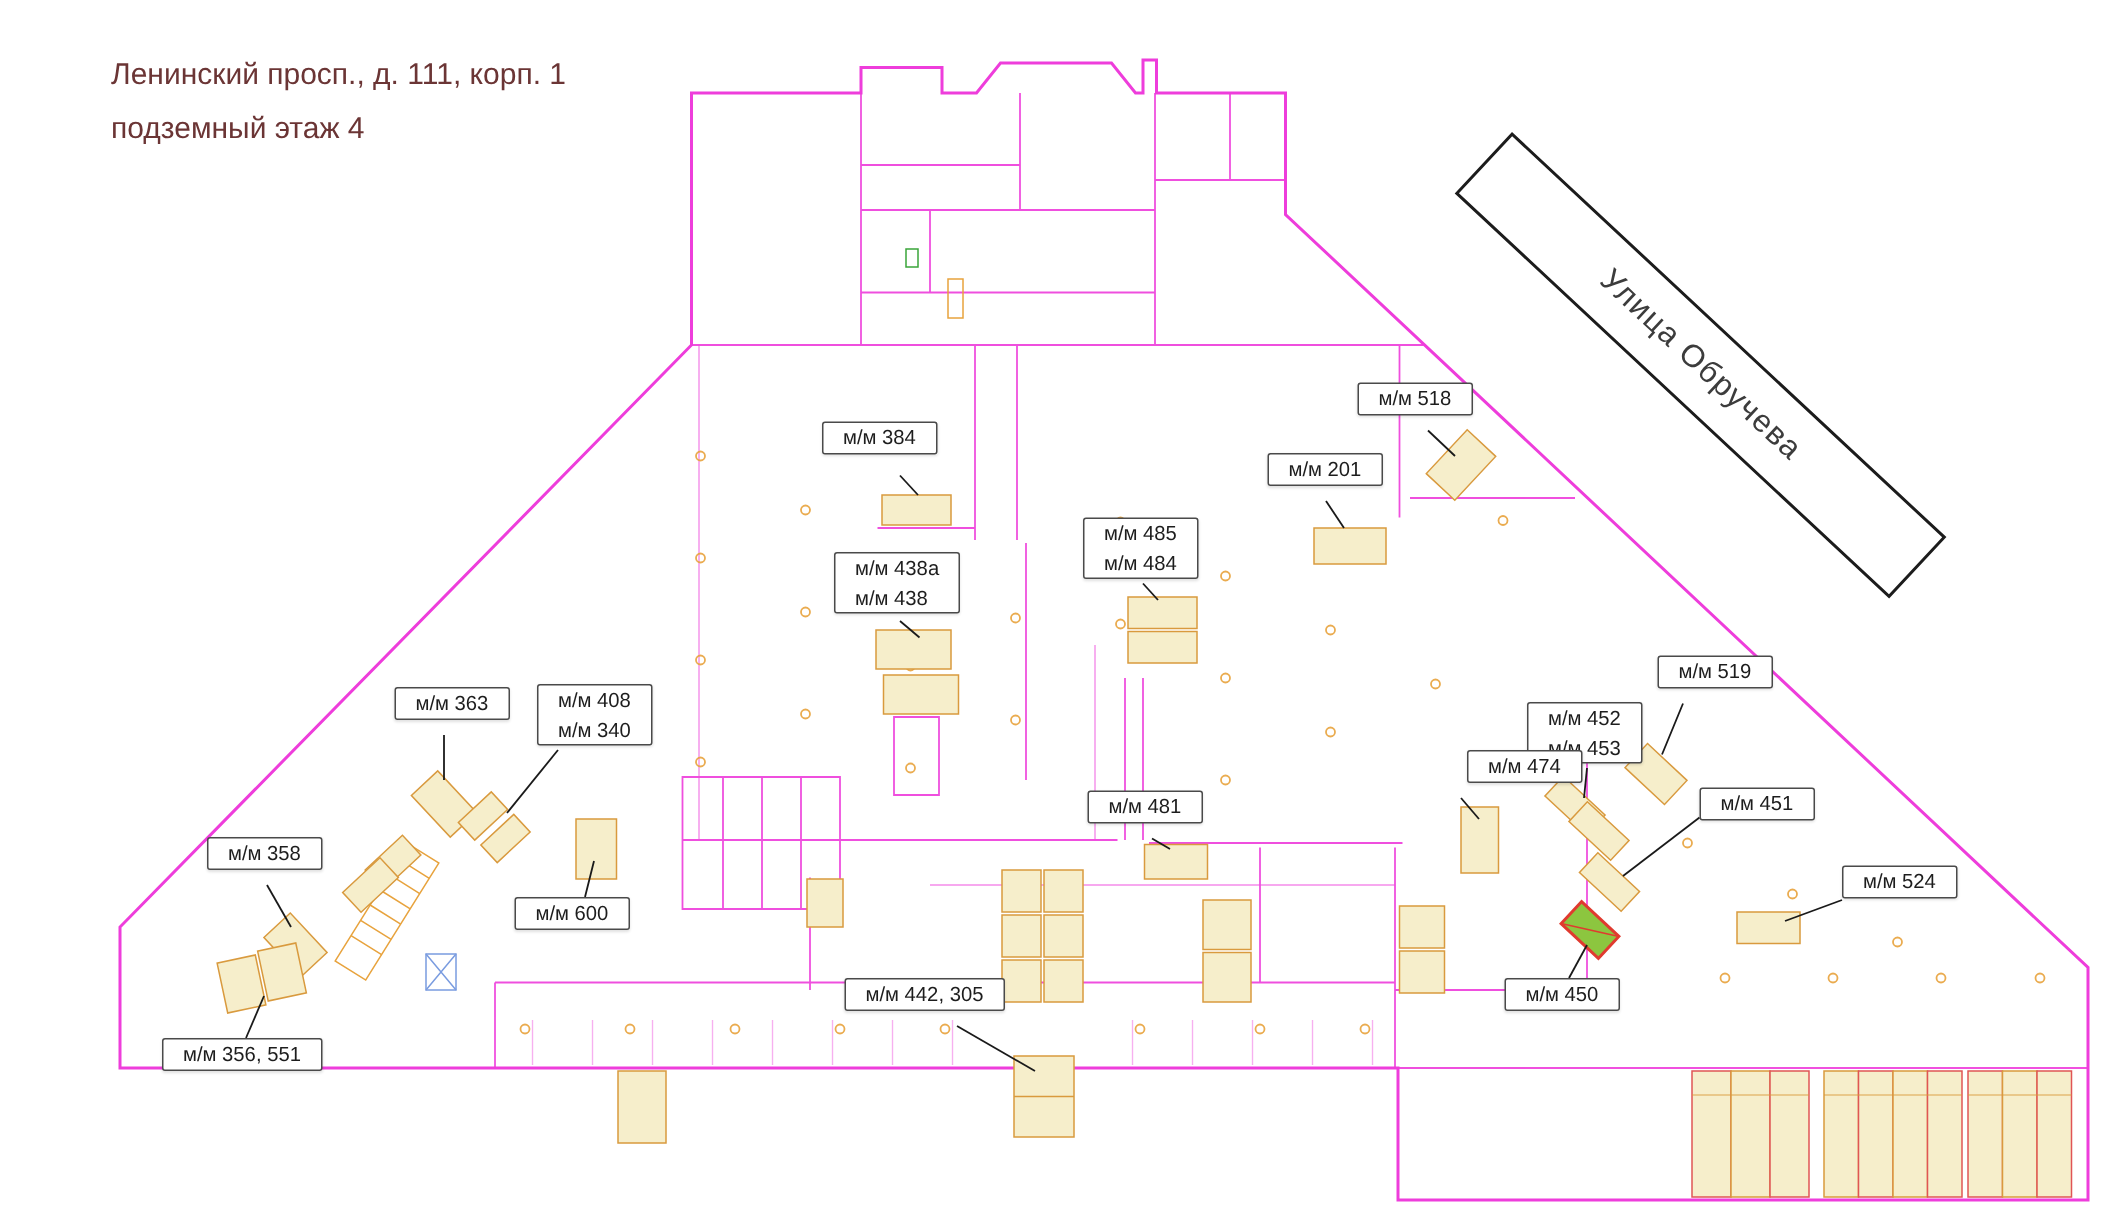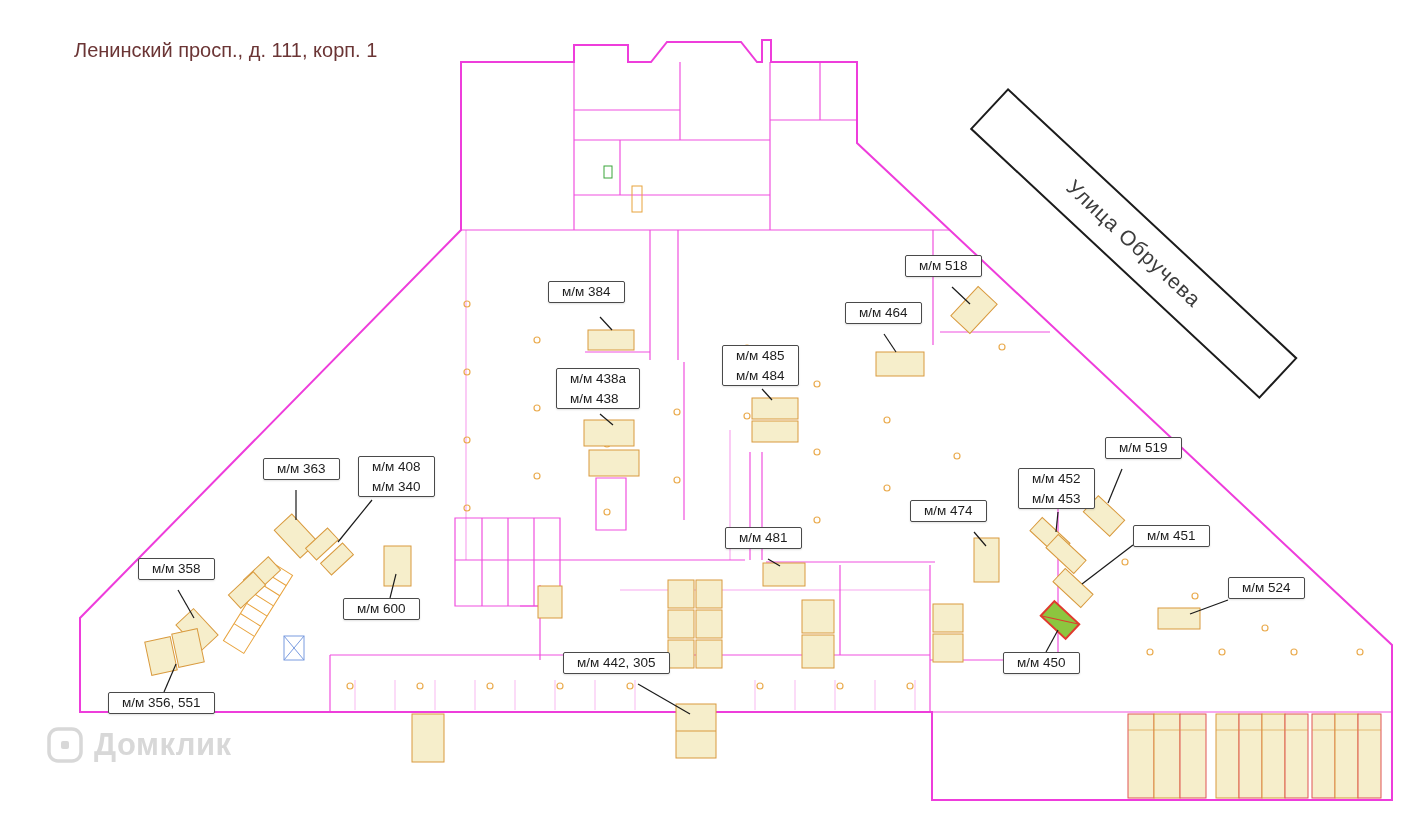--- a/index.html
+++ b/index.html
@@ -229,50 +229,44 @@
       <path d="M296,490 L296,520"></path>
       <path d="M372,500 L338,542"></path>
       <path d="M178,590 L194,618"></path>
       <path d="M390,598 L396,574"></path>
       <path d="M164,692 L176,664"></path>
     </g>
   </svg>
 
   <div class="title">
     <div>Ленинский просп., д. 111, корп. 1</div>
+    <div>подземный этаж 4</div>
   </div>
 
   <div class="street">
     <span>Улица Обручева</span>
   </div>
 
   <div class="callout" style="left:548px;top:281px"><span>м/м 384</span></div>
   <div class="callout" style="left:556px;top:368px"><span>м/м 438а
 м/м 438</span></div>
   <div class="callout" style="left:722px;top:345px"><span>м/м 485
 м/м 484</span></div>
-  <div class="callout" style="left:845px;top:302px"><span>м/м 464</span></div>
+  <div class="callout" style="left:845px;top:302px"><span>м/м 201</span></div>
   <div class="callout" style="left:905px;top:255px"><span>м/м 518</span></div>
   <div class="callout" style="left:1105px;top:437px"><span>м/м 519</span></div>
   <div class="callout" style="left:1018px;top:468px"><span>м/м 452
 м/м 453</span></div>
-  <div class="callout" style="left:910px;top:500px"><span>м/м 474</span></div>
+  <div class="callout" style="left:978px;top:500px"><span>м/м 474</span></div>
   <div class="callout" style="left:725px;top:527px"><span>м/м 481</span></div>
   <div class="callout" style="left:1133px;top:525px"><span>м/м 451</span></div>
   <div class="callout" style="left:1228px;top:577px"><span>м/м 524</span></div>
   <div class="callout" style="left:1003px;top:652px"><span>м/м 450</span></div>
   <div class="callout" style="left:563px;top:652px"><span>м/м 442, 305</span></div>
   <div class="callout" style="left:263px;top:458px"><span>м/м 363</span></div>
   <div class="callout" style="left:358px;top:456px"><span>м/м 408
 м/м 340</span></div>
   <div class="callout" style="left:138px;top:558px"><span>м/м 358</span></div>
   <div class="callout" style="left:343px;top:598px"><span>м/м 600</span></div>
   <div class="callout" style="left:108px;top:692px"><span>м/м 356, 551</span></div>
 
-  <div class="watermark">
-    <svg width="38" height="38" viewBox="0 0 38 38">
-      <rect x="3" y="3" width="32" height="32" rx="9" fill="none" stroke="#d8d8d8" stroke-width="3.5"></rect>
-      <rect x="15" y="15" width="8" height="8" rx="2" fill="#d8d8d8"></rect>
-    </svg>
-    <span>Домклик</span>
-  </div>
 
 </div>
 
 </body></html>

